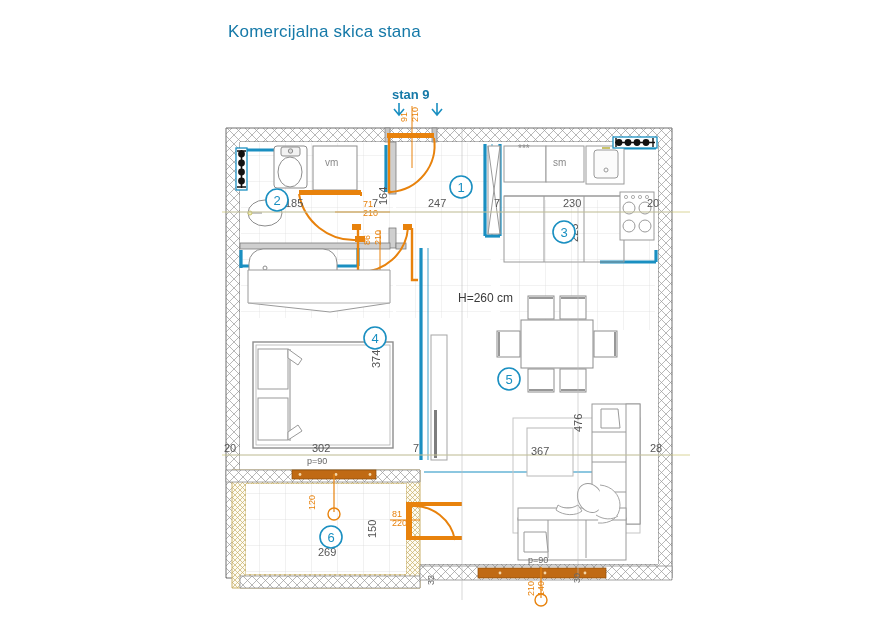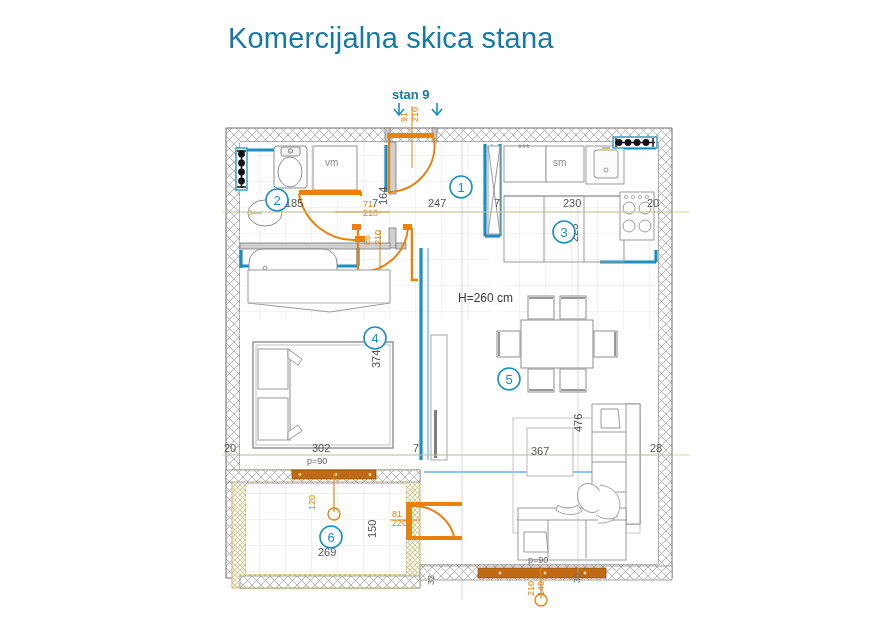--- a/index.html
+++ b/index.html
@@ -11,21 +11,21 @@
     width: 895px;
     height: 640px;
     position: relative;
     overflow: hidden;
     font-family: "Liberation Sans", sans-serif;
   }
   #page-title {
     position: absolute;
     left: 228px;
     top: 22px;
-    font-size: 29px;
+    font-size: 17px;
     color: #1579a8;
     letter-spacing: 0.2px;
     white-space: nowrap;
   }
   #plan-wrap {
     position: absolute;
     left: 0;
     top: 0;
     width: 895px;
     height: 640px;

